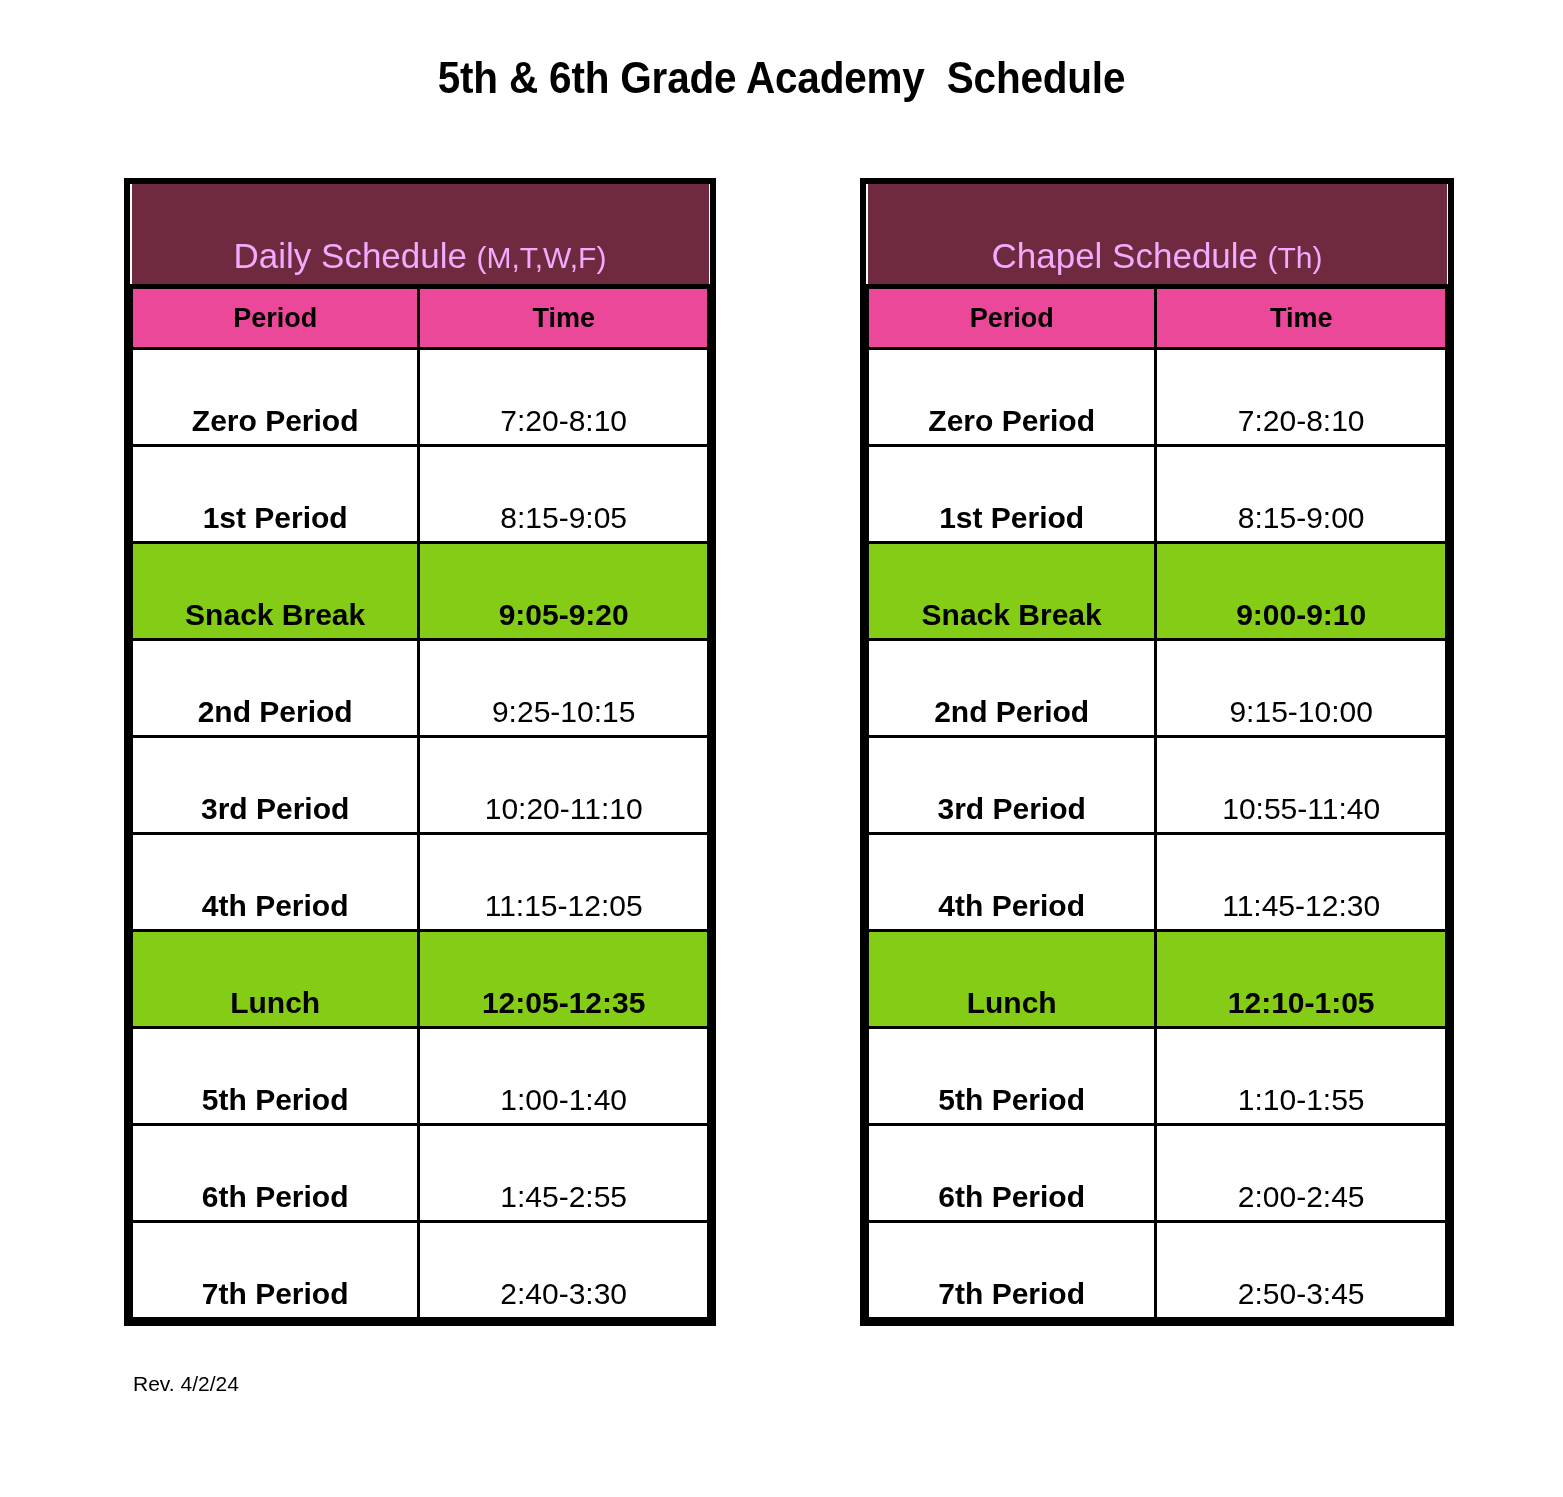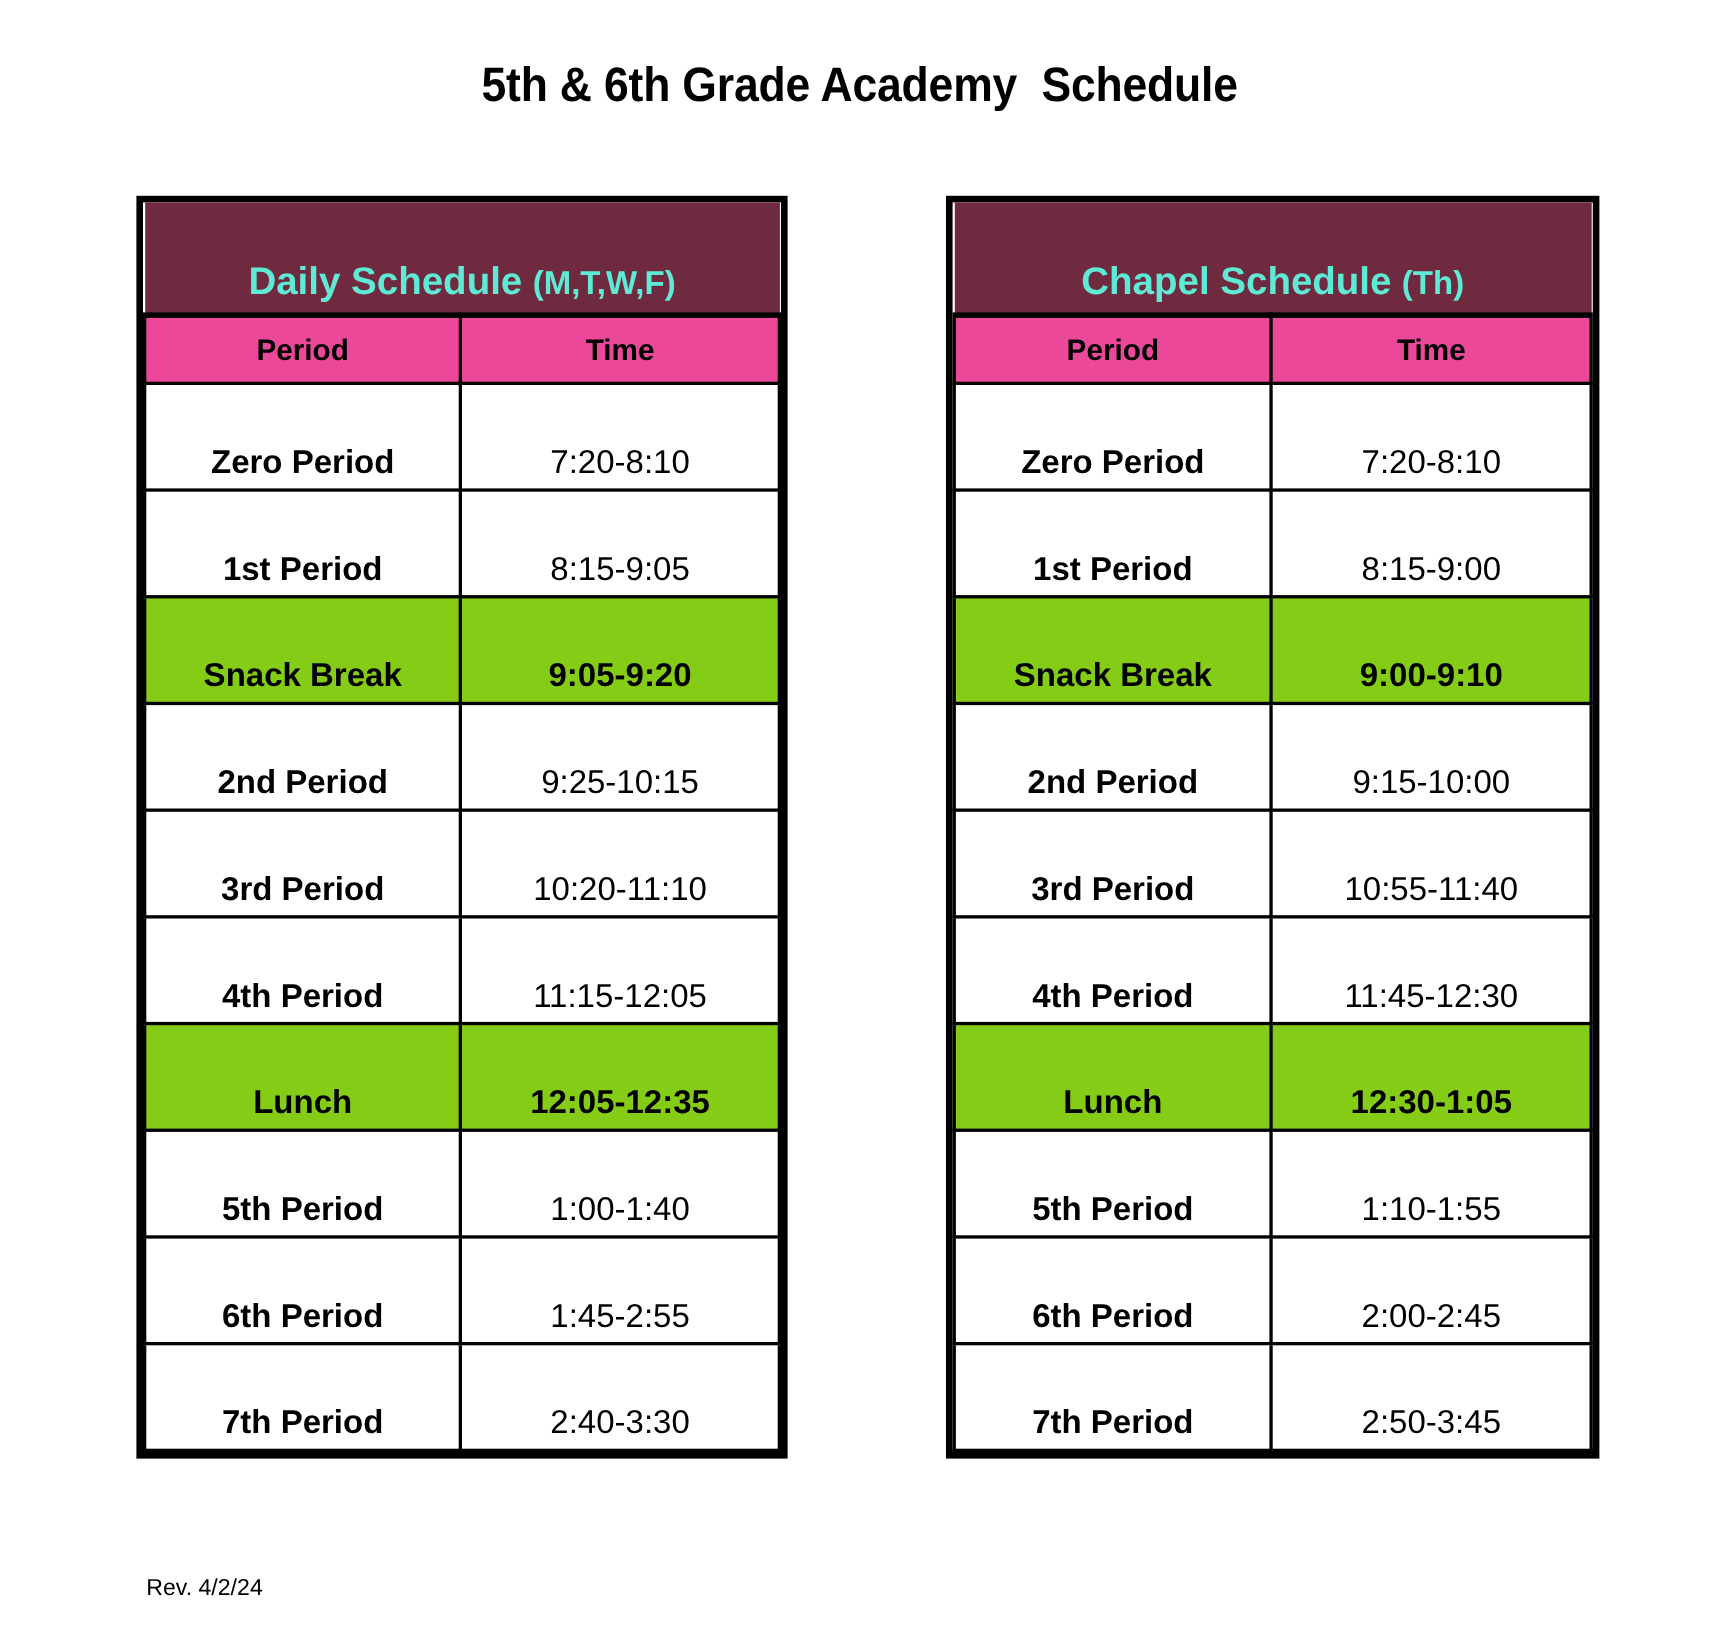--- a/index.html
+++ b/index.html
@@ -47,26 +47,26 @@
   .schedule-table table {
     border-collapse: collapse;
     width: 100%;
     table-layout: fixed;
   }
 
   
   .banner-cell {
     height: 92px;
     background: #702A40;
-    color: #5eead4;
+    color: #f0abfc;
     text-align: center;
     vertical-align: bottom;
     padding: 0 0 8px 0;
     font-size: 34px;
-    font-weight: bold;
+    font-weight: normal;
     border-bottom: 5px solid #000000;
     white-space: nowrap;
   }
   .banner-cell .banner-main { font-size: 35px; }
   .banner-cell .banner-sub  { font-size: 30px; }
 
   
   .col-head {
     height: 58px;
     background: #ec4899;
@@ -95,21 +95,21 @@
   .row-highlight .cell.time { font-weight: bold; }
   .row-highlight .cell.period { font-weight: bold; }
 
   .col-period { width: 49.8%; }
   .col-time   { width: 50.2%; }
 
   
   .rev-note {
     position: absolute;
     left: 133px;
-    top: 1432px;
+    top: 1372px;
     font-size: 21px;
     font-weight: normal;
     white-space: nowrap;
   }
 </style>
 </head>
 <body>
 
 <div class="page-title">5th &amp; 6th Grade Academy  Schedule</div>
 
@@ -204,21 +204,21 @@
         <tr>
           <td class="cell period">3rd Period</td>
           <td class="cell time">10:55-11:40</td>
         </tr>
         <tr>
           <td class="cell period">4th Period</td>
           <td class="cell time">11:45-12:30</td>
         </tr>
         <tr class="row-highlight">
           <td class="cell period">Lunch</td>
-          <td class="cell time">12:30-1:05</td>
+          <td class="cell time">12:10-1:05</td>
         </tr>
         <tr>
           <td class="cell period">5th Period</td>
           <td class="cell time">1:10-1:55</td>
         </tr>
         <tr>
           <td class="cell period">6th Period</td>
           <td class="cell time">2:00-2:45</td>
         </tr>
         <tr>

